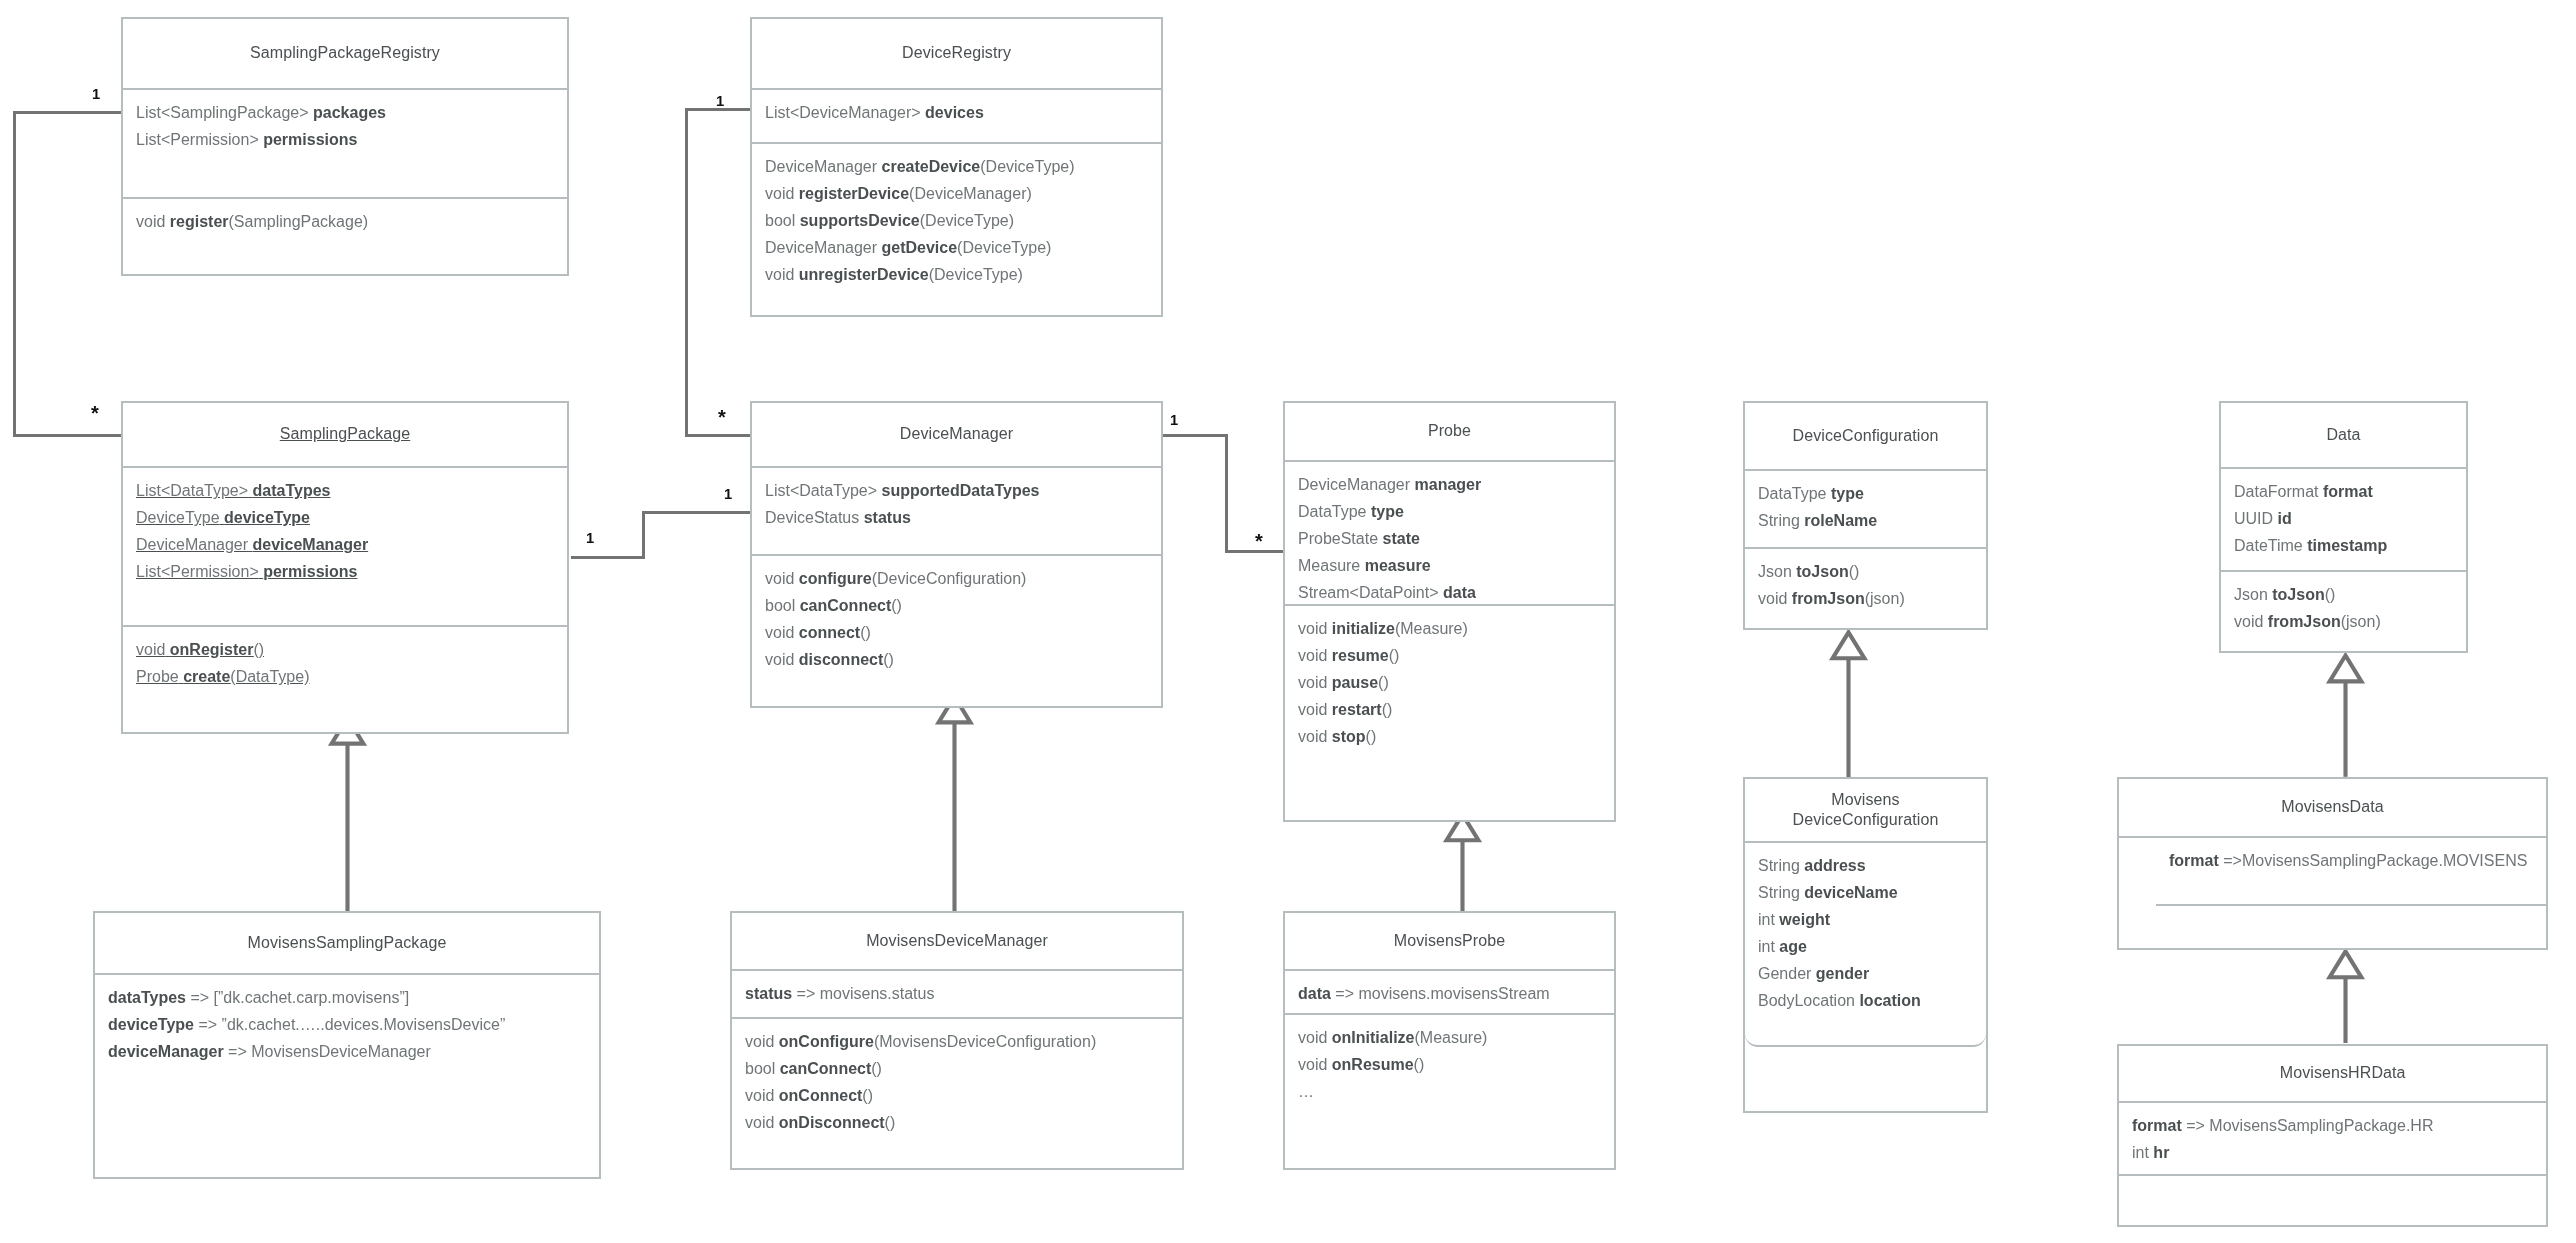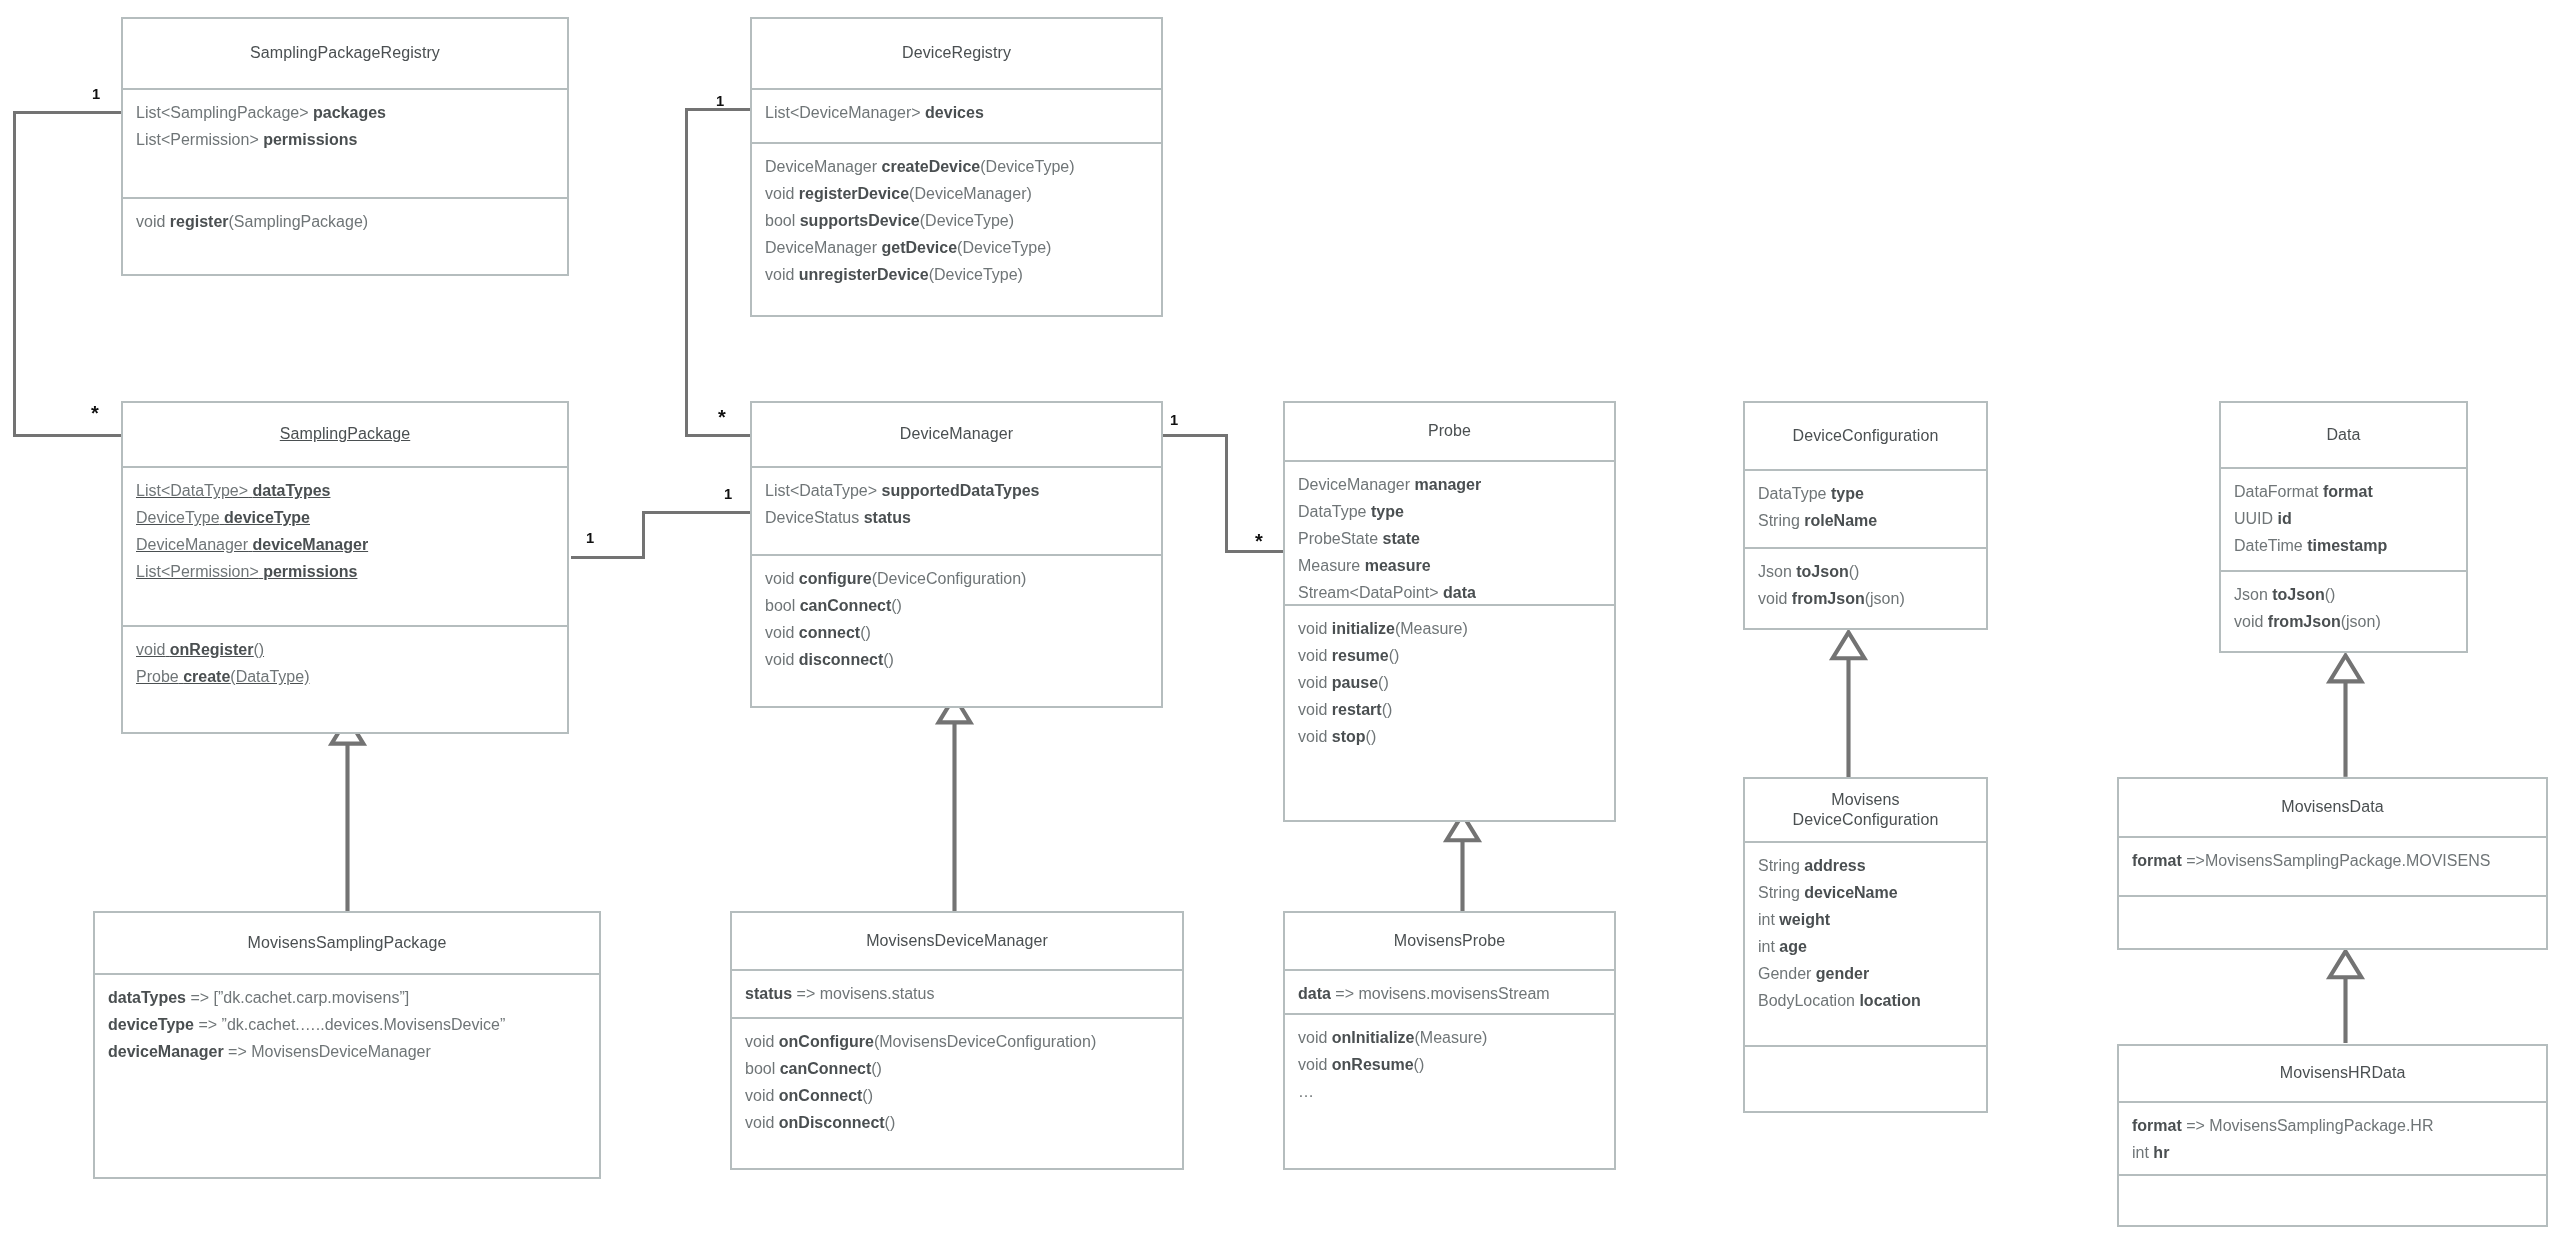--- a/index.html
+++ b/index.html
@@ -291,34 +291,34 @@
       <div class="uml-row"><span>void</span> <b>onResume</b><span>()</span></div>
       <div class="uml-row"><span>…</span></div>
     </div>
   </div>
 
   <div class="uml-class" style="left:1743px; top:777px; width:245px; height:336px;">
     <div class="uml-compartment uml-title" style="height:64px; flex-direction:column;text-align:right;">
       <span class="ttl-line">Movisens</span>
       <span class="ttl-line">DeviceConfiguration</span>
     </div>
-    <div class="uml-compartment uml-lines" style="height:204px;">
+    <div class="uml-compartment uml-lines" style="height:204px;border-radius:13px;">
       <div class="uml-row"><span>String</span> <b>address</b></div>
       <div class="uml-row"><span>String</span> <b>deviceName</b></div>
       <div class="uml-row"><span>int</span> <b>weight</b></div>
       <div class="uml-row"><span>int</span> <b>age</b></div>
       <div class="uml-row"><span>Gender</span> <b>gender</b></div>
       <div class="uml-row"><span>BodyLocation</span> <b>location</b></div>
     </div>
     <div class="uml-compartment uml-lines"></div>
   </div>
 
   <div class="uml-class" style="left:2117px; top:777px; width:431px; height:173px;">
     <div class="uml-compartment uml-title" style="height:59px;">MovisensData</div>
-    <div class="uml-compartment uml-lines" style="height:59px;">
+    <div class="uml-compartment uml-lines" style="height:68px;margin-left:37px;">
       <div class="uml-row"><b>format</b><span> =&gt;MovisensSamplingPackage.MOVISENS</span></div>
     </div>
     <div class="uml-compartment uml-lines"></div>
   </div>
 
   <div class="uml-class" style="left:2117px; top:1044px; width:431px; height:183px;">
     <div class="uml-compartment uml-title" style="height:57px;padding-left:25px;">MovisensHRData</div>
     <div class="uml-compartment uml-lines" style="height:73px;">
       <div class="uml-row"><b>format</b><span> =&gt; MovisensSamplingPackage.HR</span></div>
       <div class="uml-row"><span>int</span> <b>hr</b></div>

